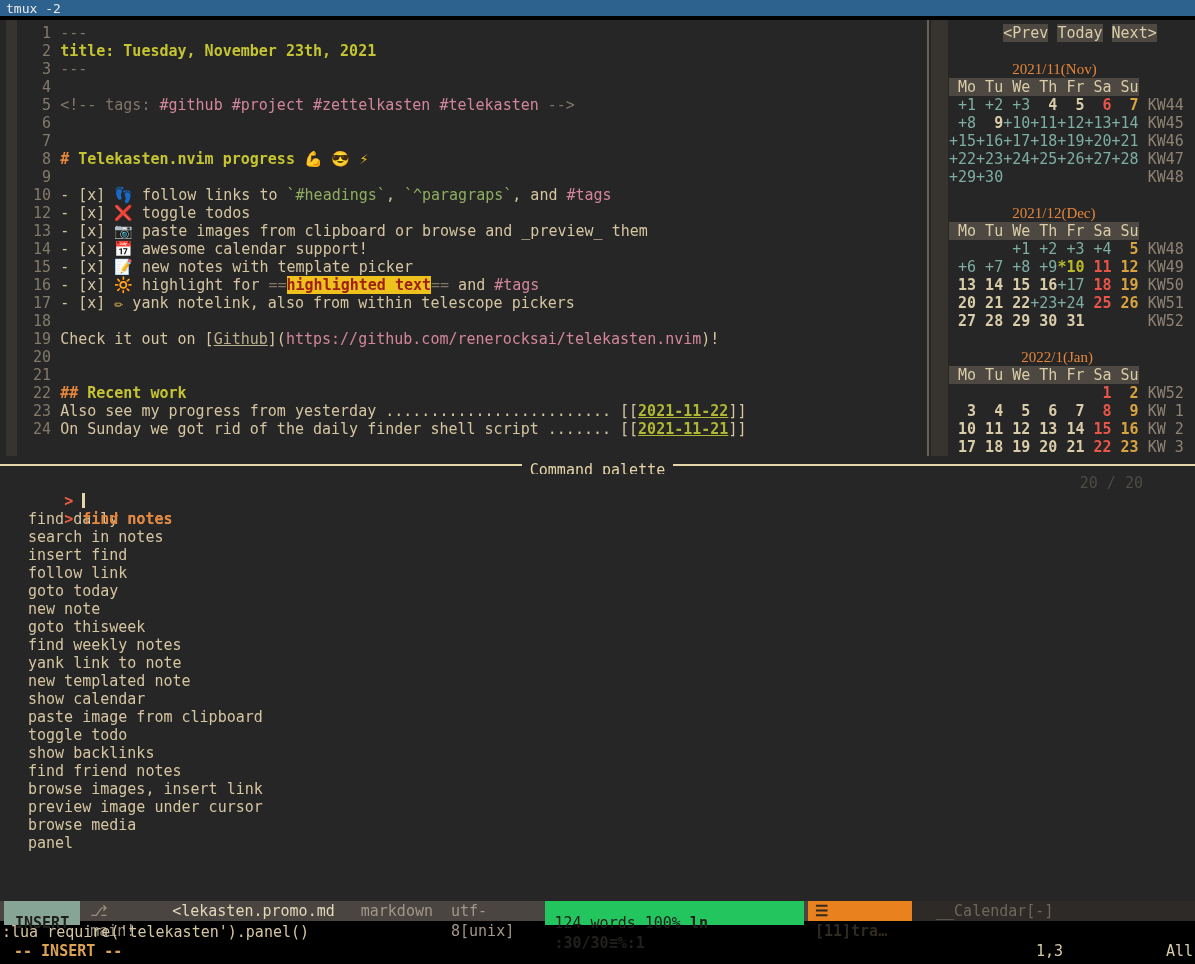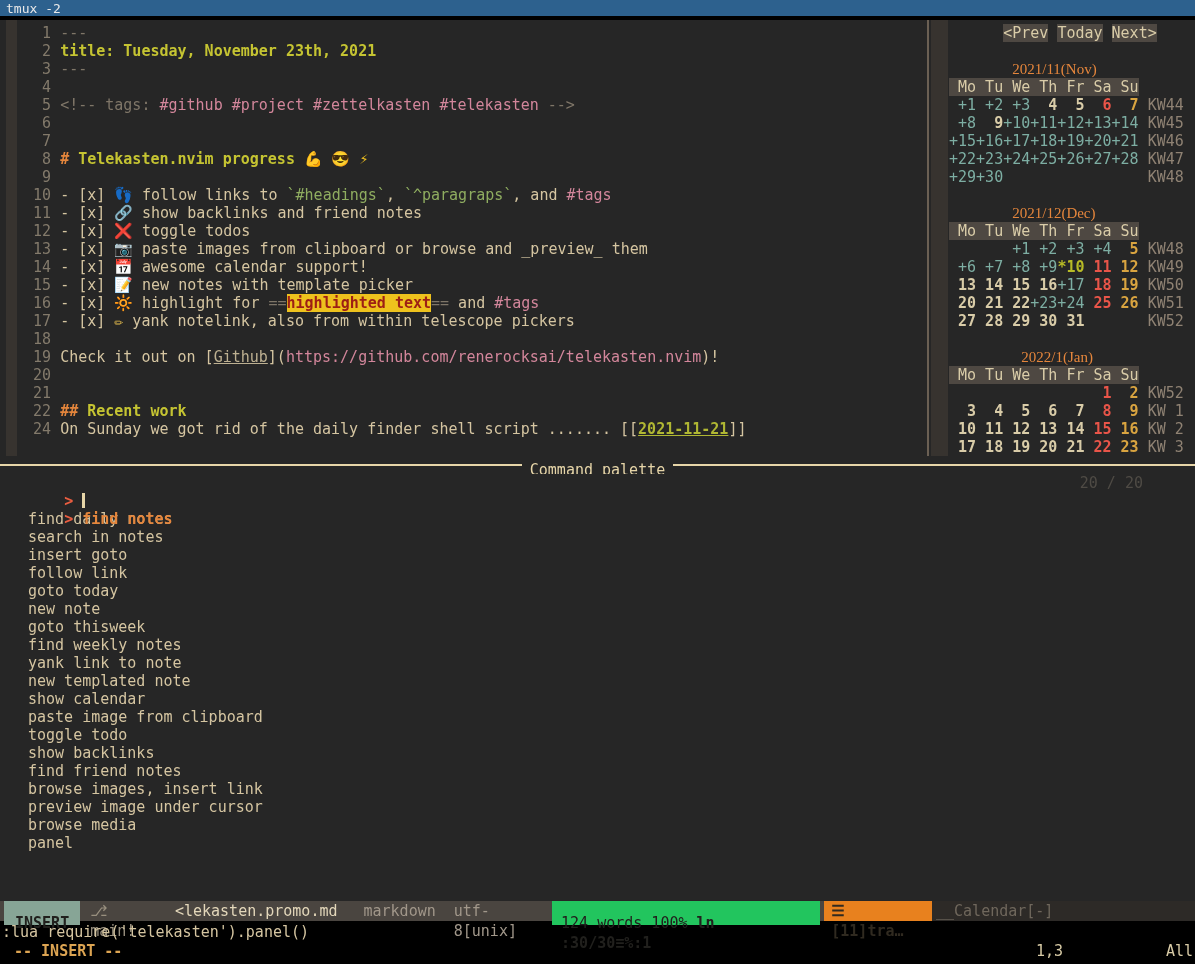--- a/index.html
+++ b/index.html
@@ -37,21 +37,21 @@
   .statusline{position:absolute;top:885px;left:0;right:0;height:20px;background:#4a4540;
     display:flex;align-items:stretch;line-height:20px;}
   .seg-mode{background:#87a596;color:#21201d;font-weight:bold;padding:12px 11px;margin-left:4px;}
   .seg-git{color:#99907f;padding:0 8px 0 10px;}
   .seg-file{color:#e3d7ba;margin-left:6px;}
   .seg-ft{color:#a1978a;margin-left:26px;}
   .seg-enc{color:#a1978a;margin-left:18px;}
   .seg-words{background:#22c55e;color:#21201d;padding:12px 9px;margin-left:auto;}
   .seg-words .pos{font-weight:bold;}
   .seg-tabs{background:#e8811e;color:#302a20;font-weight:bold;padding:0 7px;margin-left:4px;}
-  .seg-calwin{background:#2d2a27;color:#6f675c;width:259px;flex:none;padding-left:4px;}
+  .seg-calwin{background:#2d2a27;color:#6f675c;width:259px;flex:none;padding-left:24px;}
   
   .cmdline{position:absolute;top:907px;left:0;right:0;height:18px;line-height:18px;color:#d5c5a1;padding-left:2px;white-space:pre;}
   .bottomline{position:absolute;top:926px;left:0;right:0;height:18px;line-height:18px;margin-left:8px;}
   .bl-mode{position:absolute;left:6px;color:#dca452;font-weight:bold;}
   .bl-ruler{position:absolute;left:1028px;color:#d8cba6;}
   .bl-scroll{position:absolute;left:1158px;color:#d8cba6;}
   
   .c-fg{color:#d5c5a1;}
   .c-num{color:#837a6b;}
   .c-dim{color:#7f7668;}
@@ -100,32 +100,32 @@
         <div class="trow"><span class="c-num">  1 </span><span class="c-dim">---</span></div>
         <div class="trow"><span class="c-num">  2 </span><span class="c-title">title: Tuesday, November 23th, 2021</span></div>
         <div class="trow"><span class="c-num">  3 </span><span class="c-dim">---</span></div>
         <div class="trow"><span class="c-num">  4 </span></div>
         <div class="trow"><span class="c-num">  5 </span><span class="c-dim">&lt;!-- tags: </span><span class="c-tag">#github</span><span class="c-dim"> </span><span class="c-tag">#project</span><span class="c-dim"> </span><span class="c-tag">#zettelkasten</span><span class="c-dim"> </span><span class="c-tag">#telekasten</span><span class="c-dim"> --&gt;</span></div>
         <div class="trow"><span class="c-num">  6 </span></div>
         <div class="trow"><span class="c-num">  7 </span></div>
         <div class="trow"><span class="c-num">  8 </span><span class="c-orange"># </span><span class="c-title">Telekasten.nvim progress </span><span class="c-em-muscle">💪 </span><span class="c-em-shades">😎 </span><span class="c-em-zap">⚡</span></div>
         <div class="trow"><span class="c-num">  9 </span></div>
         <div class="trow"><span class="c-num"> 10 </span><span class="c-fg">- [x] </span><span class="c-em-feet">👣</span><span class="c-fg"> follow links to </span><span class="c-code">`#headings`</span><span class="c-fg">, </span><span class="c-code">`^paragraps`</span><span class="c-fg">, and </span><span class="c-tag">#tags</span></div>
-        <div class="trow"><span class="c-num"> 11 </span><span class="c-fg">- [x] </span><span class="c-em-link">🔗</span><span class="c-fg"> show backlinks and friend notes</span></div>
         <div class="trow"><span class="c-num"> 12 </span><span class="c-fg">- [x] </span><span class="c-em-x">❌</span><span class="c-fg"> toggle todos</span></div>
         <div class="trow"><span class="c-num"> 13 </span><span class="c-fg">- [x] </span><span class="c-em-cam">📷</span><span class="c-fg"> paste images from clipboard or browse and _preview_ them</span></div>
         <div class="trow"><span class="c-num"> 14 </span><span class="c-fg">- [x] </span><span class="c-em-cal">📅</span><span class="c-fg"> awesome calendar support!</span></div>
         <div class="trow"><span class="c-num"> 15 </span><span class="c-fg">- [x] </span><span class="c-em-memo">📝</span><span class="c-fg"> new notes with template picker</span></div>
         <div class="trow"><span class="c-num"> 16 </span><span class="c-fg">- [x] </span><span class="c-em-sun">🔆</span><span class="c-fg"> highlight for </span><span class="c-dim">==</span><span class="c-hl">highlighted text</span><span class="c-dim">==</span><span class="c-fg"> and </span><span class="c-tag">#tags</span></div>
         <div class="trow"><span class="c-num"> 17 </span><span class="c-fg">- [x] </span><span class="c-em-pencil">✏</span><span class="c-fg"> yank notelink, also from within telescope pickers</span></div>
         <div class="trow"><span class="c-num"> 18 </span></div>
         <div class="trow"><span class="c-num"> 19 </span><span class="c-fg">Check it out on [</span><span class="c-link">Github</span><span class="c-fg">](</span><span class="c-url">https://github.com/renerocksai/telekasten.nvim</span><span class="c-fg">)!</span></div>
         <div class="trow"><span class="c-num"> 20 </span></div>
         <div class="trow"><span class="c-num"> 21 </span></div>
         <div class="trow"><span class="c-num"> 22 </span><span class="c-orange">## </span><span class="c-title">Recent work</span></div>
+        <div class="trow"><span class="c-num"> 23 </span><span class="c-fg">Also see my progress from yesterday ......................... [[</span><span class="c-datelink">2021-11-22</span><span class="c-fg">]]</span></div>
         <div class="trow"><span class="c-num"> 24 </span><span class="c-fg">On Sunday we got rid of the daily finder shell script ....... [[</span><span class="c-datelink">2021-11-21</span><span class="c-fg">]]</span></div>
       </div>
     <div class="vsep"></div>
     <div class="calendar-pane">
         <div class="trow"><span class="c-fg">      </span><span class="c-btn">&lt;Prev</span><span class="c-fg"> </span><span class="c-btn">Today</span><span class="c-fg"> </span><span class="c-btn">Next&gt;</span></div>
         <div class="trow"></div>
         <div class="trow"><span class="c-fg">       </span><span class="c-caltitle">2021/11(Nov)</span></div>
         <div class="trow"><span class="c-calhead"> Mo Tu We Th Fr Sa Su</span></div>
         <div class="trow"><span class="c-teal"> +1 +2 +3</span><span class="c-day">  4  5</span><span class="c-sat">  6</span><span class="c-sun">  7</span><span class="c-kw"> KW44</span></div>
         <div class="trow"><span class="c-teal"> +8</span><span class="c-day">  9</span><span class="c-teal">+10+11+12+13+14</span><span class="c-kw"> KW45</span></div>
@@ -160,21 +160,21 @@
     <div class="trow prompt-row">
       <span class="sel-arrow">&gt;</span><span> </span><span class="cursor"></span>
       <span class="counter">20 / 20</span>
     </div>
     <div class="trow prompt-row">
       <span class="sel-arrow">&gt;</span><span> </span><span class="sel-text">find notes</span>
     </div>
     <div id="palette-items">
         <div class="trow pal-item">find daily notes</div>
         <div class="trow pal-item">search in notes</div>
-        <div class="trow pal-item">insert goto</div>
+        <div class="trow pal-item">insert find</div>
         <div class="trow pal-item">follow link</div>
         <div class="trow pal-item">goto today</div>
         <div class="trow pal-item">new note</div>
         <div class="trow pal-item">goto thisweek</div>
         <div class="trow pal-item">find weekly notes</div>
         <div class="trow pal-item">yank link to note</div>
         <div class="trow pal-item">new templated note</div>
         <div class="trow pal-item">show calendar</div>
         <div class="trow pal-item">paste image from clipboard</div>
         <div class="trow pal-item">toggle todo</div>

